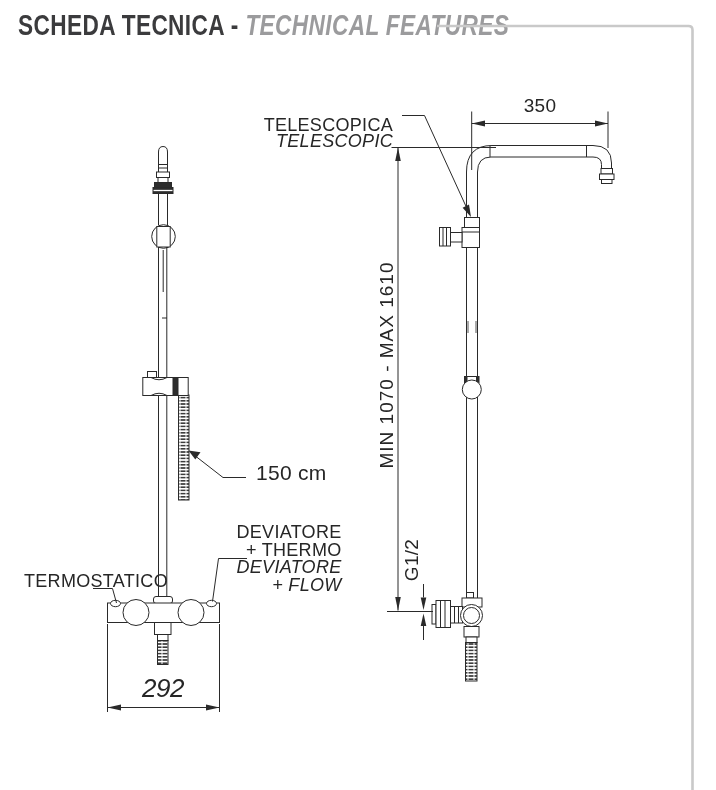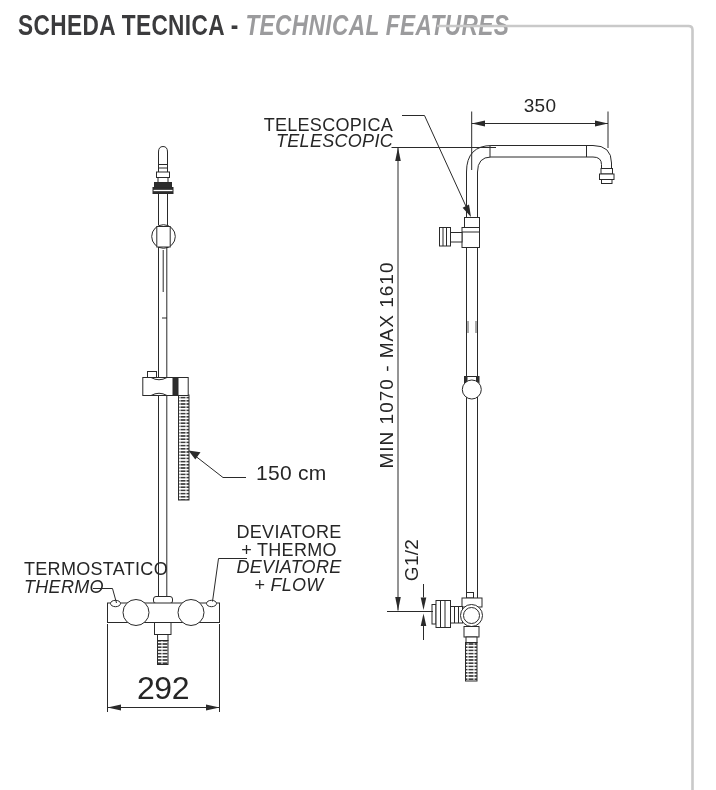--- a/index.html
+++ b/index.html
@@ -15,23 +15,23 @@
   .header .it{color:#3b3b3d;}
   .header .en{color:#9b9b9d;font-style:italic;}
   svg.draw{position:absolute;left:0;top:0;}
   .lbl{position:absolute;color:#262626;font-size:18px;line-height:17.6px;letter-spacing:.3px;white-space:nowrap;}
   .i{font-style:italic;}
   .lbl.telescopic{right:323px;top:98px;text-align:right;line-height:15.6px;margin-top:20px;}
   .lbl.dim-350{left:540px;top:97px;font-size:19px;transform:translateX(-50%);}
   .lbl.dim-height{left:387px;top:365px;font-size:19px;letter-spacing:1px;transform:translate(-50%,-50%) rotate(-90deg);}
   .lbl.dim-g12{left:412px;top:560px;font-size:19px;transform:translate(-50%,-50%) rotate(-90deg);}
   .lbl.hose{left:250px;top:464px;font-size:21px;margin-left:6px;}
-  .lbl.diverter{left:289px;top:524px;text-align:center;transform:translateX(-50%);}
-  .lbl.thermo{left:24px;top:560px;line-height:18px;}
-  .lbl.dim-292{left:163px;top:680px;font-size:32px;letter-spacing:-.5px;transform:translateX(-50%);}
+  .lbl.diverter{left:289px;top:524px;text-align:right;transform:translateX(-50%);}
+  .lbl.thermo{left:24px;top:572px;line-height:18px;}
+  .lbl.dim-292{left:163px;top:680px;font-size:26px;letter-spacing:-.5px;transform:translateX(-50%);font-style:italic;}
 </style>
 </head>
 <body>
 
 <div class="header">
   <span class="it">SCHEDA TECNICA - </span><span class="en">TECHNICAL FEATURES</span>
 </div>
 
 <svg class="draw" width="716" height="790" viewBox="0 0 716 790">
   <defs>
@@ -176,16 +176,15 @@
 
 <div class="lbl diverter">
   <div>DEVIATORE</div>
   <div>+ THERMO</div>
   <div class="i">DEVIATORE</div>
   <div class="i">+ FLOW</div>
 </div>
 
 <div class="lbl thermo">
   <div>TERMOSTATICO</div>
-  <div class="i">THERMO</div>
 </div>
 
 <div class="lbl dim-292">292</div>
 
 </body></html>

